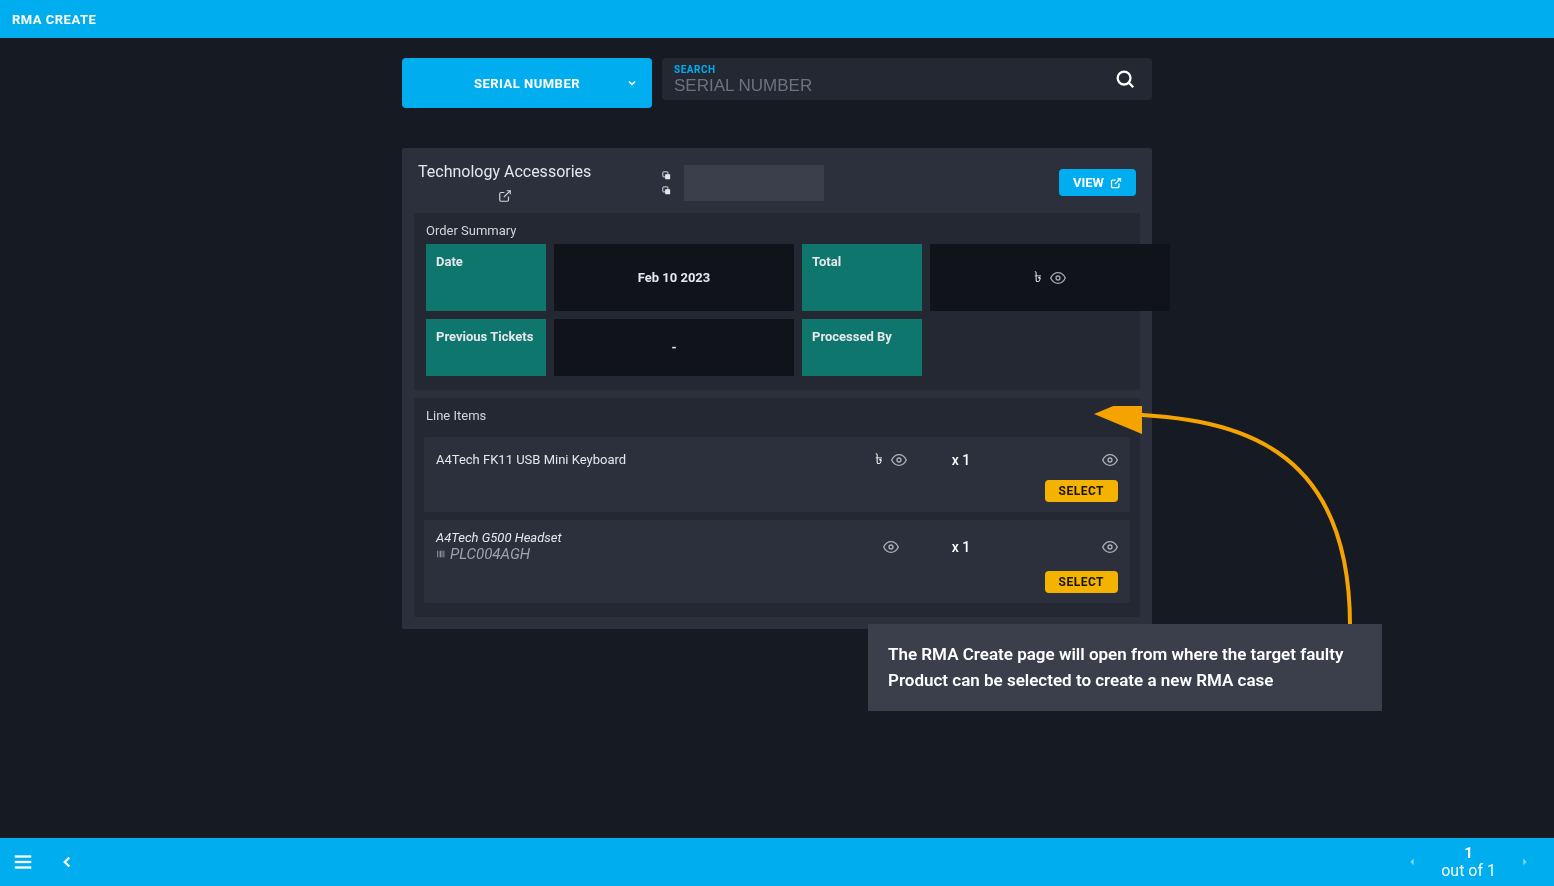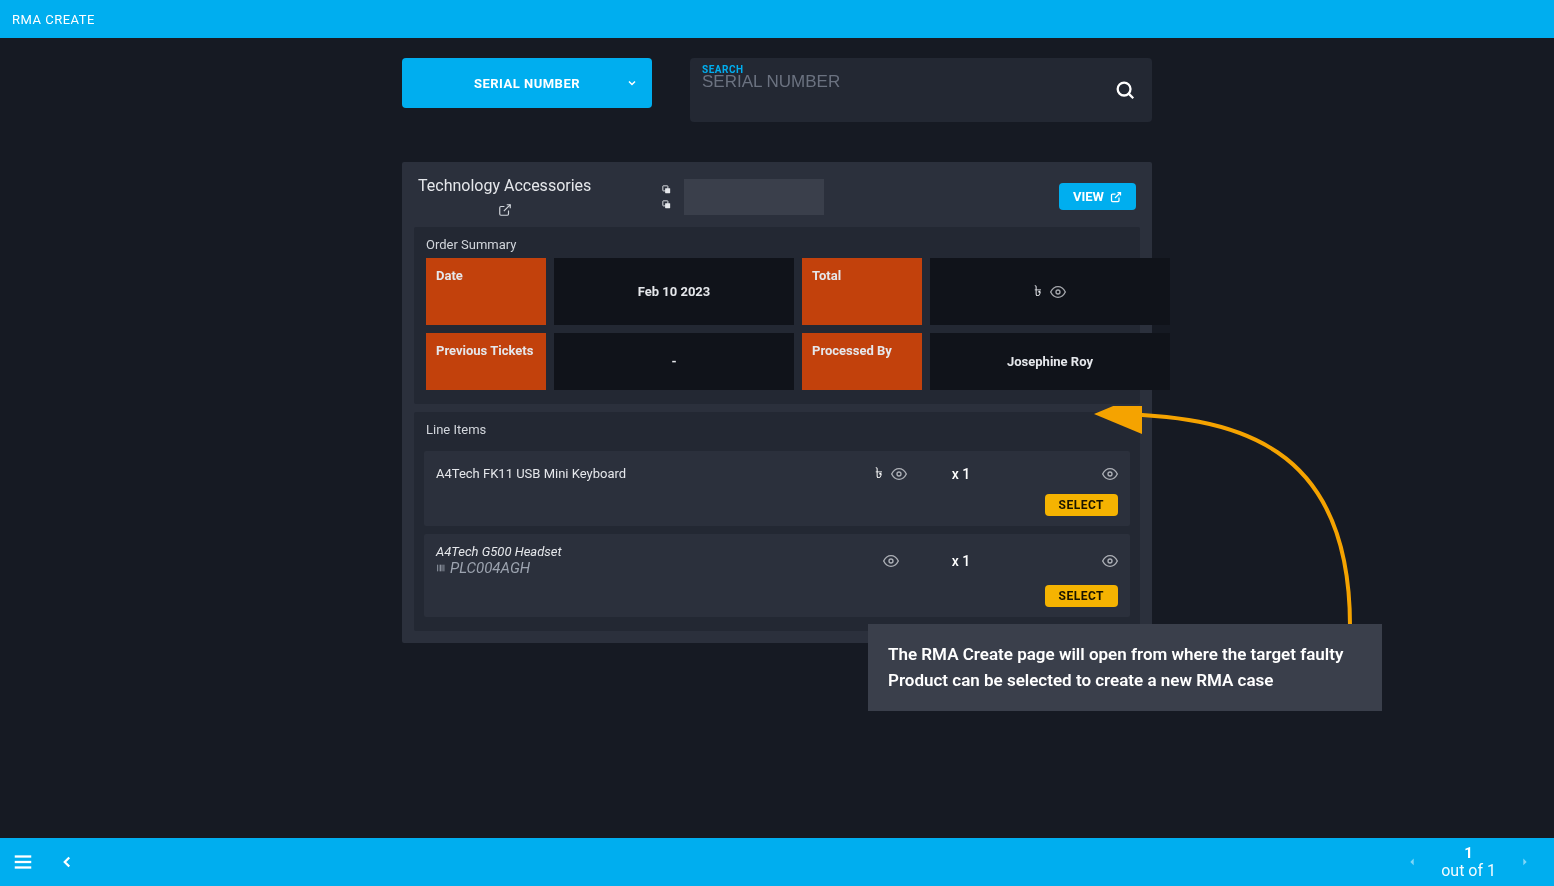--- a/index.html
+++ b/index.html
@@ -9,21 +9,21 @@
     background: #000;
     color: #fff;
     overflow: hidden;
   }
   .top-bar {
     height: 38px;
     background: #00aeef;
     display: flex;
     align-items: center;
     padding: 12px 12px;
-    font-weight: 400;
+    font-weight: 700;
     font-size: 13px;
     letter-spacing: 0.5px;
     color: #fff;
   }
   .work-area {
     height: calc(100% - 38px - 48px);
     background: #161a23;
     overflow: hidden;
     position: relative;
   }
@@ -72,26 +72,25 @@
     font-size: 13px;
     letter-spacing: 0.5px;
     position: relative;
     cursor: pointer;
   }
   .serial-btn .chev { position: absolute; right: 14px; }
   .search-field {
     flex: 1;
     background: #232833;
     border-radius: 4px;
-    height: 64px;
-    display: flex;
-    align-items: flex-start;
+    height: 42px;
+    display: flex;
+    align-items: center;
     padding: 0 12px;
     position: relative;
-    margin-left: 28px;
   }
   .search-field .lbl {
     position: absolute;
     top: 6px;
     left: 12px;
     font-size: 10px;
     font-weight: 700;
     color: #00aeef;
     letter-spacing: 0.5px;
   }
@@ -149,21 +148,21 @@
     color: #d1d5db;
   }
 
   .summary-grid {
     display: grid;
     grid-template-columns: 120px 240px 120px 240px;
     gap: 8px;
     padding: 0 12px 8px 12px;
   }
   .cell-label {
-    background: #c2410c;
+    background: #0f766e;
     padding: 10px 10px;
     font-size: 13px;
     font-weight: 700;
     color: #e5e7eb;
   }
   .cell-value {
     background: #10131a;
     padding: 21px 10px;
     font-size: 13px;
     font-weight: 700;
@@ -290,21 +289,20 @@
           <div class="cell-value">
             <span class="taka">৳</span>
             <svg class="eye" width="16" height="16" viewBox="0 0 24 24" fill="none" stroke="#e5e7eb" stroke-width="2">
                 <path d="M1 12s4-8 11-8 11 8 11 8-4 8-11 8-11-8-11-8z"></path>
                 <circle cx="12" cy="12" r="3"></circle>
               </svg>
           </div>
           <div class="cell-label">Previous Tickets</div>
           <div class="cell-value">-</div>
           <div class="cell-label">Processed By</div>
-          <div class="cell-value">Josephine Roy</div>
         </div>
       </div>
 
       <div class="panel" style="margin-top:8px;">
         <div class="p-title">Line Items</div>
 
         <div class="line-item">
           <div class="li-row1">
             <div class="li-name">A4Tech FK11 USB Mini Keyboard</div>
             <div class="li-price">

